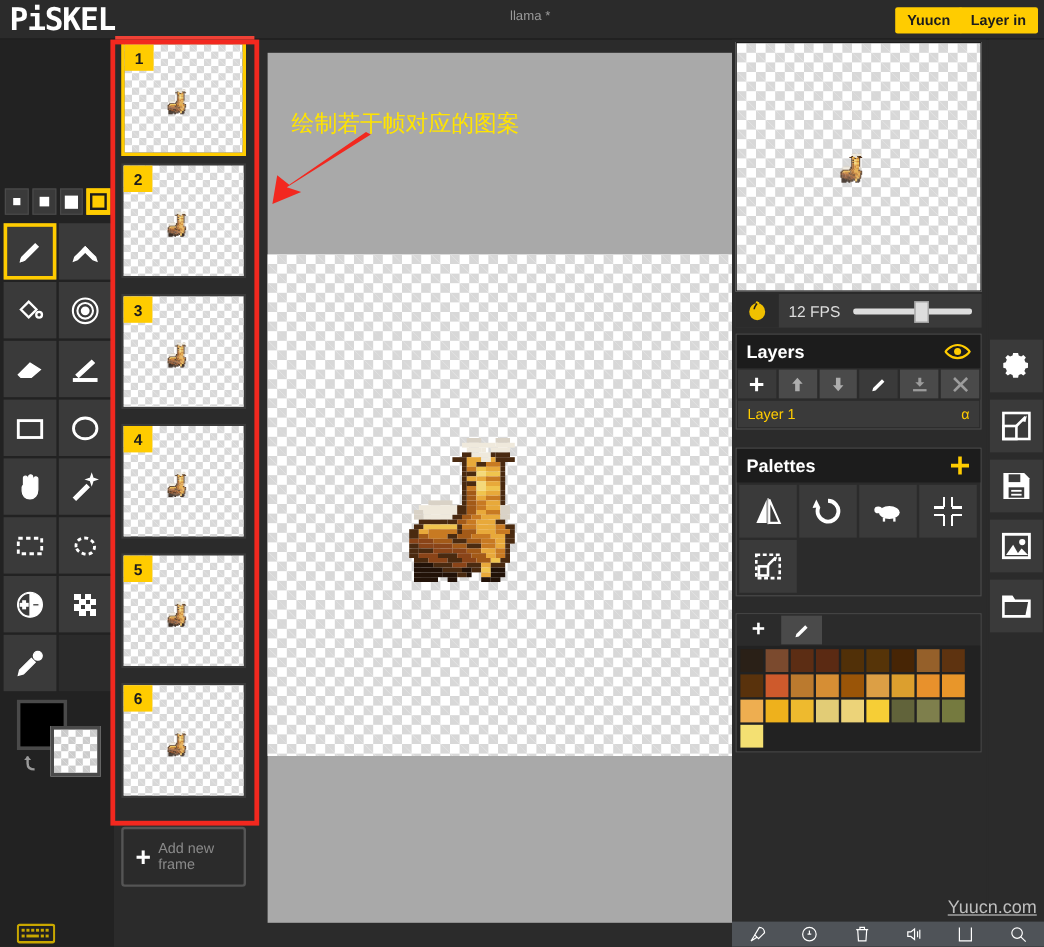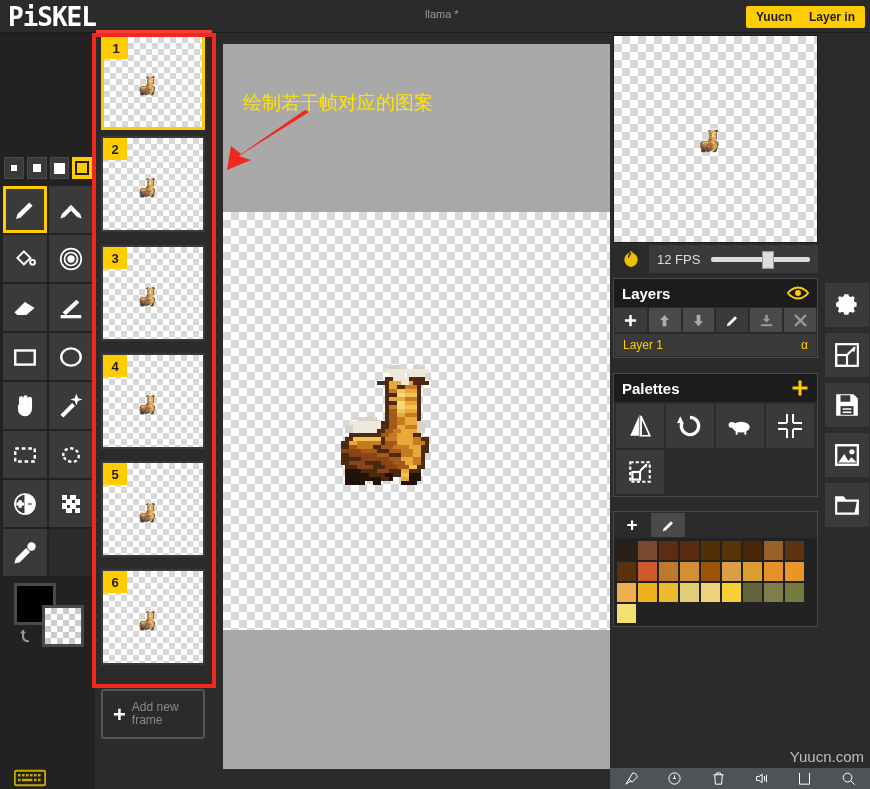--- a/index.html
+++ b/index.html
@@ -231,20 +231,21 @@
   .bottom-bar {
     position:absolute; left:610px; top:768px; width:260px; height:21px;
     background:#4f5358; display:flex; align-items:center; justify-content:space-around;
   }
   .bb-btn { width:26px; height:18px; display:flex; align-items:center; justify-content:center; cursor:pointer; }
   .bb-btn svg { width:15px; height:15px; stroke:#fff; fill:none; }
   .watermark {
     position:absolute; right:6px; top:748px;
     font-size:15px; color:#d8d8d8; opacity:.85;
     font-family:"Liberation Sans", sans-serif;
+    text-decoration:underline;
   }
 
   
   .llama { width:48px; height:48px; position:relative; image-rendering:pixelated; }
   .llama i { position:absolute; display:block; }
 </style>
 </head>
 <body>
 
 <div class="app">

